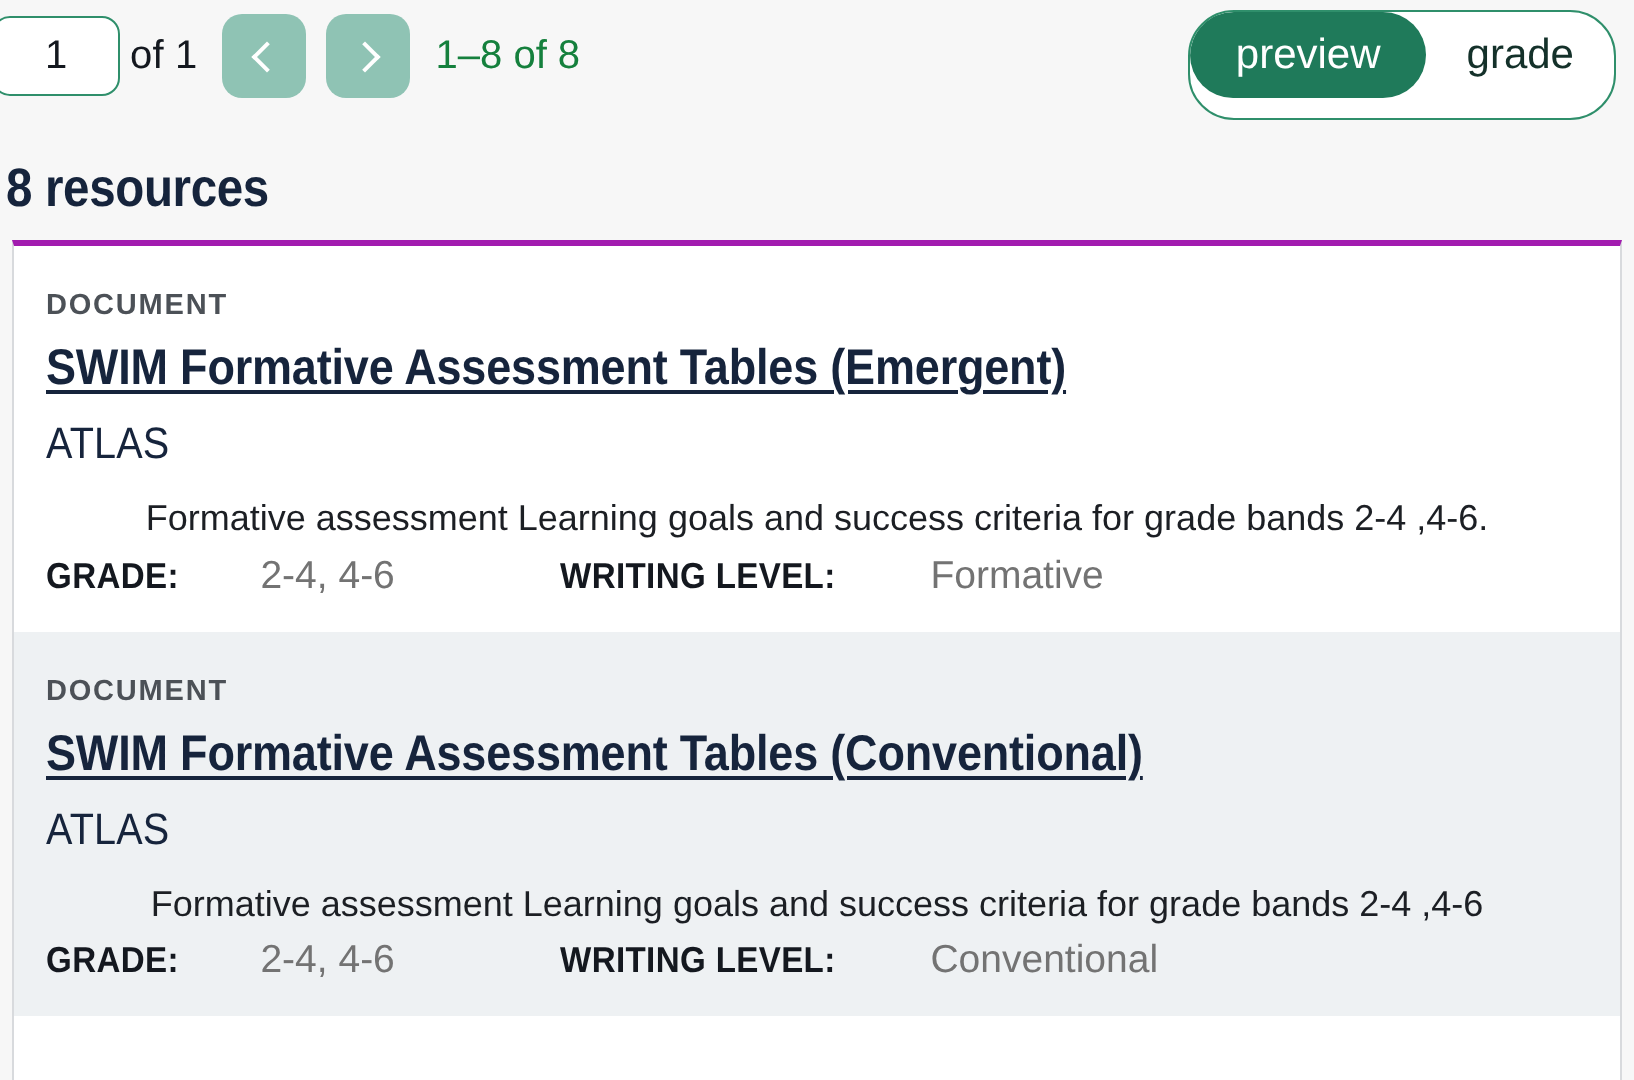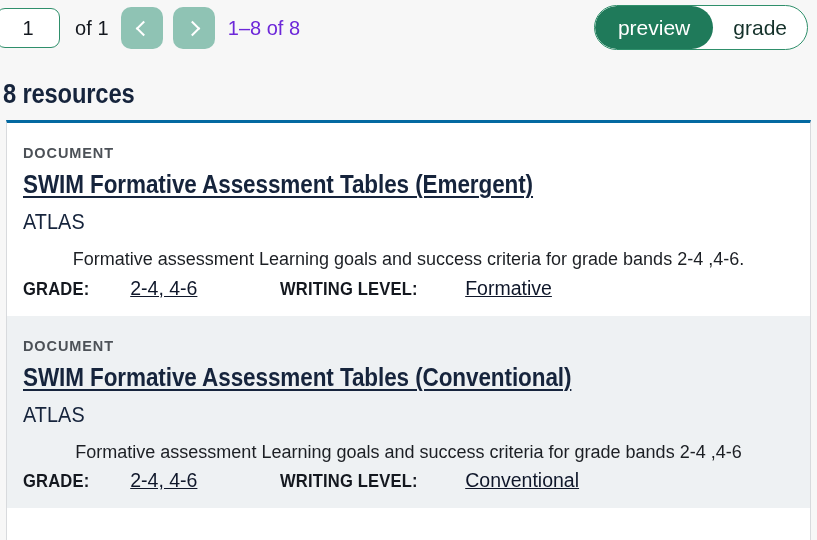--- a/index.html
+++ b/index.html
@@ -50,21 +50,21 @@
     color: #14181f;
     text-align: center;
     outline: none;
     padding: 0;
     line-height: 38px;
   }
 
   .of-label {
     font-size: 20px;
     color: #14181f;
-    margin-left: 15px;
+    margin-left: 5px;
     letter-spacing: 0.1px;
     white-space: nowrap;
   }
 
   .nav-btn {
     width: 42px;
     height: 42px;
     border: none;
     border-radius: 10px;
     background: #8fc3b4;
@@ -82,36 +82,36 @@
     width: 9px;
     height: 9px;
     border-top: 2.2px solid #ffffff;
     border-right: 2.2px solid #ffffff;
   }
   .chev.left  { transform: rotate(-135deg); margin-left: 3px; }
   .chev.right { transform: rotate(45deg);  margin-right: 3px; }
 
   .range-label {
     font-size: 20px;
-    color: #6d28d9;
+    color: #15803d;
     margin-left: 13px;
     white-space: nowrap;
     text-align: right;
   }
 
   .view-toggle {
     position: absolute;
     right: 9px;
     top: 5px;
     display: flex;
     align-items: flex-start;
     border: 1px solid #2f8f6b;
     border-radius: 23px;
     background: #ffffff;
-    height: 45px;
+    height: 55px;
     box-sizing: border-box;
     overflow: hidden;
     padding: 0;
   }
 
   .toggle-opt {
     font-size: 21px;
     font-family: "Liberation Sans", sans-serif;
     border: none;
     background: transparent;
@@ -142,21 +142,21 @@
     transform-origin: left center;
   }
 
   
   .results {
     position: absolute;
     top: 120px;
     left: 6px;
     width: 805px;
     box-sizing: border-box;
-    border-top: 3px solid #0369a1;
+    border-top: 3px solid #a21caf;
     border-left: 1px solid #d8dadd;
     border-right: 1px solid #d8dadd;
     background: #ffffff;
     height: 420px;
     overflow: hidden;
   }
 
   .result-card {
     box-sizing: border-box;
     padding: 22px 16px 16px 16px;
@@ -221,23 +221,22 @@
     font-weight: 700;
     font-size: 18px;
     color: #14181f;
     letter-spacing: 0.2px;
     transform: scaleX(0.92);
     transform-origin: left center;
   }
 
   .meta-value {
     font-size: 19.5px;
-    color: #0f172a;
+    color: #737373;
     margin-left: 7px;
-    text-decoration: underline;
   }
 
   .meta-gap { width: 27px; display: inline-block; }
 </style>
 </head>
 <body>
 
 <div class="page">
 
   <div class="toolbar">

